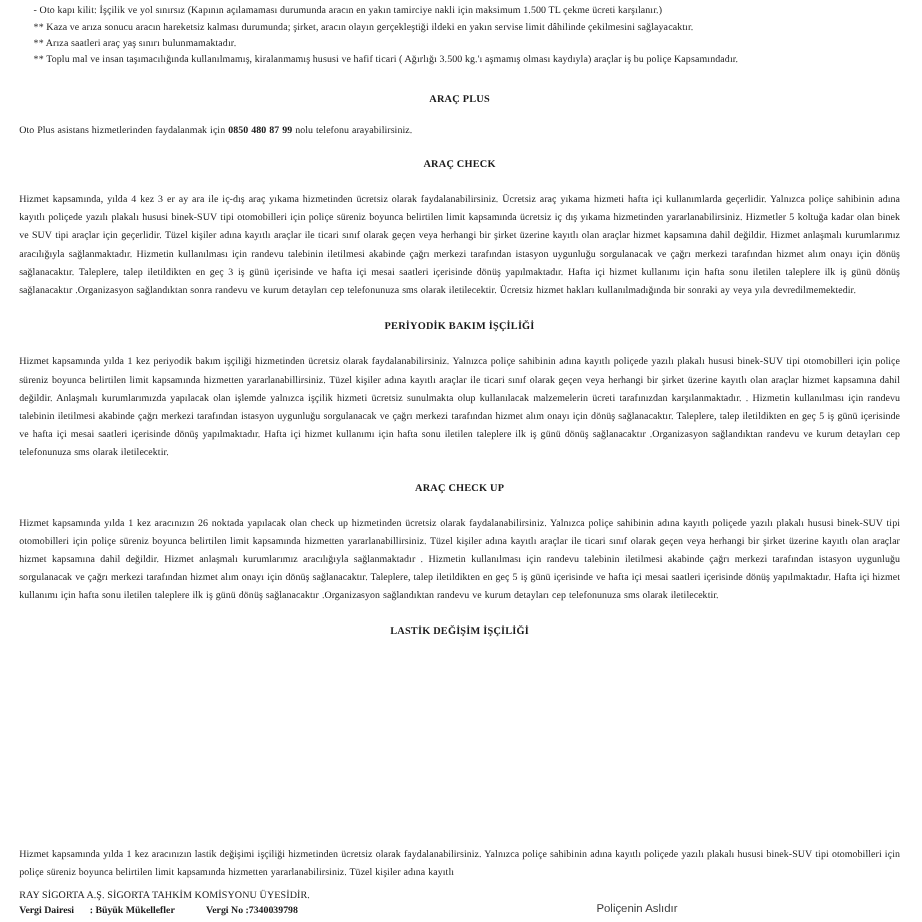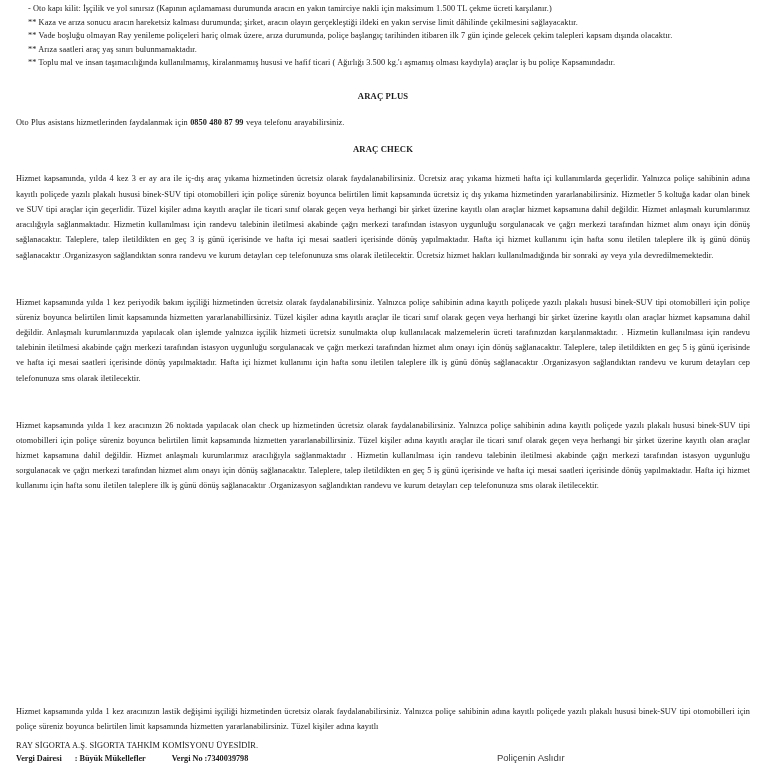--- a/index.html
+++ b/index.html
@@ -138,49 +138,51 @@
 </head>
 <body>
 
 <div class="page">
 
   <div class="content">
 
     <div>
       <p class="bullet-line">- Oto kapı kilit: İşçilik ve yol sınırsız (Kapının açılamaması durumunda aracın en yakın tamirciye nakli için maksimum 1.500 TL çekme ücreti karşılanır.)</p>
       <p class="bullet-line">** Kaza ve arıza sonucu aracın hareketsiz kalması durumunda; şirket, aracın olayın gerçekleştiği ildeki en yakın servise limit dâhilinde çekilmesini sağlayacaktır.</p>
-      <p class="bullet-line">** Vade boşluğu olmayan Ray yenileme poliçeleri hariç olmak üzere, arıza durumunda, poliçe başlangıç tarihinden itibaren ilk 7 gün içinde gelecek çekim talepleri kapsam dışında olacaktır.</p>
       <p class="bullet-line">** Arıza saatleri araç yaş sınırı bulunmamaktadır.</p>
       <p class="bullet-line">** Toplu mal ve insan taşımacılığında kullanılmamış, kiralanmamış hususi ve hafif ticari ( Ağırlığı 3.500 kg.'ı aşmamış olması kaydıyla) araçlar iş bu poliçe Kapsamındadır.</p>
     </div>
 
     <div class="spacer-xl"></div>
 
     <h2 class="heading">ARAÇ PLUS</h2>
     <div class="spacer-md"></div>
-    <p class="para"><span>Oto Plus asistans hizmetlerinden faydalanmak için </span><b>0850 480 87 99</b><span> veya telefonu arayabilirsiniz.</span></p>
+    <p class="para"><span>Oto Plus asistans hizmetlerinden faydalanmak için </span><b>0850 480 87 99</b><span> nolu telefonu arayabilirsiniz.</span></p>
 
     <div class="spacer-md"></div>
 
     <h2 class="heading">ARAÇ CHECK</h2>
     <div class="spacer-lg"></div>
     <p class="para">Hizmet kapsamında, yılda 4 kez 3 er ay ara ile iç-dış araç yıkama hizmetinden ücretsiz olarak faydalanabilirsiniz. Ücretsiz araç yıkama hizmeti hafta içi kullanımlarda geçerlidir. Yalnızca poliçe sahibinin adına kayıtlı poliçede yazılı plakalı hususi binek-SUV tipi otomobilleri için poliçe süreniz boyunca belirtilen limit kapsamında ücretsiz iç dış yıkama hizmetinden yararlanabilirsiniz. Hizmetler 5 koltuğa kadar olan binek ve SUV tipi araçlar için geçerlidir. Tüzel kişiler adına kayıtlı araçlar ile ticari sınıf olarak geçen veya herhangi bir şirket üzerine kayıtlı olan araçlar hizmet kapsamına dahil değildir. Hizmet anlaşmalı kurumlarımız aracılığıyla sağlanmaktadır. Hizmetin kullanılması için randevu talebinin iletilmesi akabinde çağrı merkezi tarafından istasyon uygunluğu sorgulanacak  ve çağrı merkezi tarafından hizmet alım onayı için dönüş sağlanacaktır. Taleplere, talep iletildikten en geç 3 iş günü içerisinde ve hafta içi mesai saatleri içerisinde dönüş yapılmaktadır. Hafta içi hizmet kullanımı için hafta sonu iletilen taleplere ilk iş günü dönüş sağlanacaktır .Organizasyon sağlandıktan sonra randevu ve kurum detayları cep telefonunuza sms olarak iletilecektir. Ücretsiz hizmet hakları kullanılmadığında bir sonraki ay veya yıla devredilmemektedir.</p>
 
     <div class="spacer-lg"></div>
 
+    <h2 class="heading">PERİYODİK BAKIM İŞÇİLİĞİ</h2>
     <div class="spacer-lg"></div>
     <p class="para tight">Hizmet kapsamında yılda 1 kez periyodik bakım işçiliği hizmetinden ücretsiz olarak faydalanabilirsiniz. Yalnızca poliçe sahibinin adına kayıtlı poliçede yazılı plakalı hususi binek-SUV tipi otomobilleri için poliçe süreniz boyunca belirtilen limit kapsamında hizmetten  yararlanabillirsiniz. Tüzel kişiler adına kayıtlı araçlar ile ticari sınıf olarak geçen veya herhangi bir şirket üzerine kayıtlı olan araçlar hizmet kapsamına dahil değildir. Anlaşmalı kurumlarımızda yapılacak olan işlemde yalnızca işçilik hizmeti ücretsiz sunulmakta olup kullanılacak malzemelerin ücreti tarafınızdan karşılanmaktadır. . Hizmetin kullanılması için randevu talebinin iletilmesi akabinde çağrı merkezi tarafından istasyon uygunluğu sorgulanacak  ve çağrı merkezi tarafından hizmet alım onayı için dönüş sağlanacaktır. Taleplere, talep iletildikten en geç 5 iş günü içerisinde ve hafta içi mesai saatleri içerisinde dönüş yapılmaktadır. Hafta içi hizmet kullanımı için hafta sonu iletilen taleplere ilk iş günü dönüş sağlanacaktır .Organizasyon sağlandıktan  randevu ve kurum detayları cep telefonunuza sms olarak iletilecektir.</p>
 
     <div class="spacer-lg"></div>
 
+    <h2 class="heading">ARAÇ CHECK UP</h2>
     <div class="spacer-lg"></div>
     <p class="para tight">Hizmet kapsamında yılda 1 kez aracınızın 26 noktada yapılacak olan check up hizmetinden ücretsiz olarak faydalanabilirsiniz. Yalnızca poliçe sahibinin adına kayıtlı poliçede yazılı plakalı hususi binek-SUV tipi otomobilleri için poliçe süreniz boyunca belirtilen limit kapsamında hizmetten  yararlanabillirsiniz. Tüzel kişiler adına kayıtlı araçlar ile ticari sınıf olarak geçen veya herhangi bir şirket üzerine kayıtlı olan araçlar hizmet kapsamına dahil değildir. Hizmet anlaşmalı kurumlarımız aracılığıyla sağlanmaktadır .  Hizmetin kullanılması için randevu talebinin iletilmesi akabinde çağrı merkezi tarafından istasyon uygunluğu sorgulanacak  ve çağrı merkezi tarafından hizmet alım onayı için dönüş sağlanacaktır. Taleplere, talep iletildikten en geç 5 iş günü içerisinde ve hafta içi mesai saatleri içerisinde dönüş yapılmaktadır. Hafta içi hizmet kullanımı için hafta sonu iletilen taleplere ilk iş günü dönüş sağlanacaktır .Organizasyon sağlandıktan randevu ve kurum detayları cep telefonunuza sms olarak iletilecektir.</p>
 
     <div class="spacer-lg"></div>
 
+    <h2 class="heading">LASTİK DEĞİŞİM İŞÇİLİĞİ</h2>
 
   </div>
 
   <div class="clip-wrap">
     <p class="para tight">Hizmet kapsamında yılda 1 kez aracınızın lastik değişimi işçiliği hizmetinden ücretsiz olarak faydalanabilirsiniz. Yalnızca poliçe sahibinin adına kayıtlı poliçede yazılı plakalı hususi binek-SUV tipi otomobilleri için poliçe süreniz boyunca belirtilen limit kapsamında hizmetten  yararlanabilirsiniz. Tüzel kişiler adına kayıtlı</p>
   </div>
 
   <div class="footer">
 
     <div class="footer-line1">RAY SİGORTA A.Ş.  SİGORTA TAHKİM KOMİSYONU ÜYESİDİR.</div>

